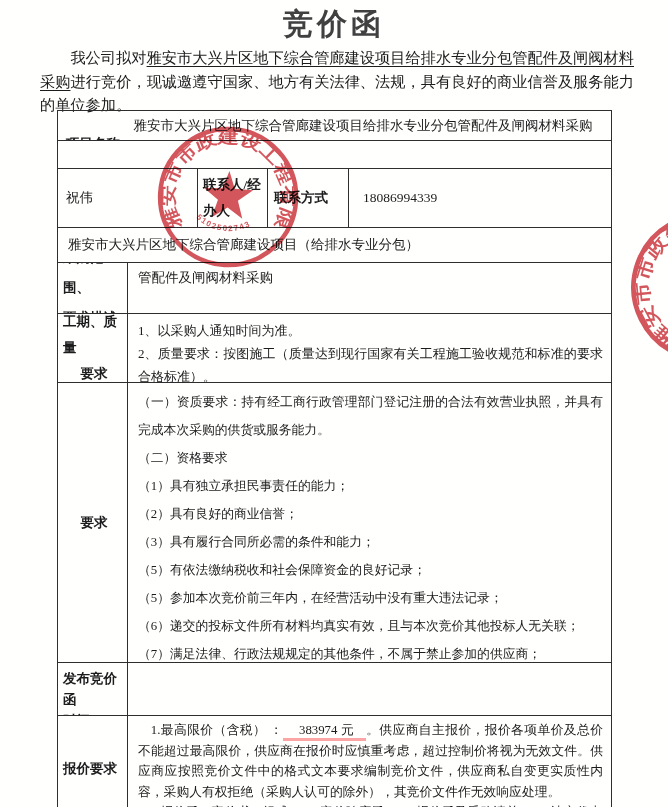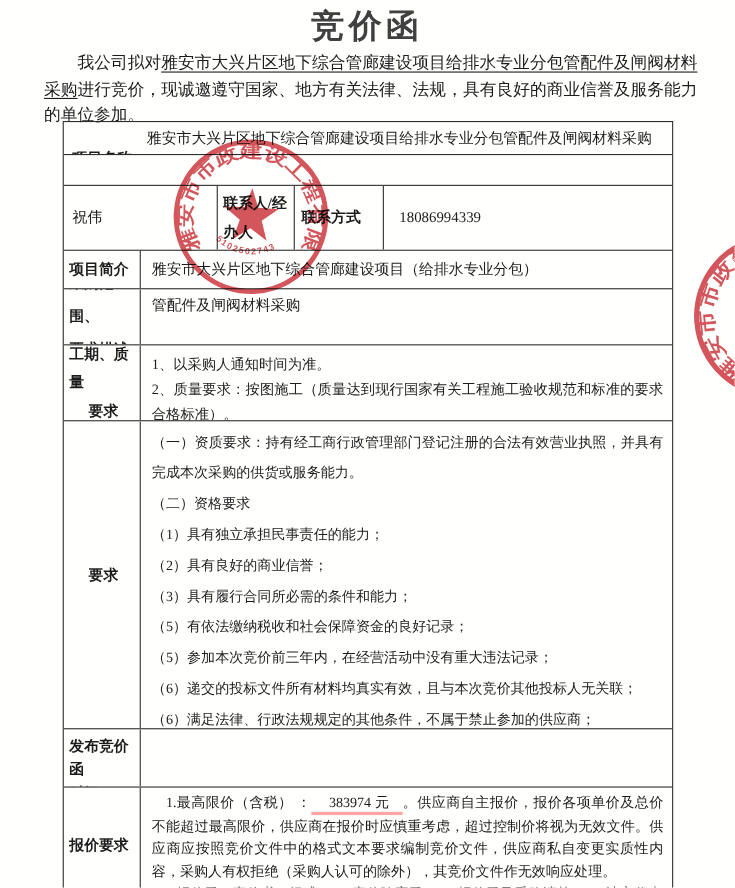--- a/index.html
+++ b/index.html
@@ -97,21 +97,20 @@
       <div class="cell c-name">祝伟</div>
       <div class="cell lbl">
         <span>联系人/经</span>
         <span>办人</span>
       </div>
       <div class="cell c-method">联系方式</div>
       <div class="cell c-phone">18086994339</div>
     </div>
 
     <div class="row r4">
-      <div class="cell lbl">项目简介</div>
       <div class="cell val vcenter">雅安市大兴片区地下综合管廊建设项目（给排水专业分包）</div>
     </div>
 
     <div class="row r5">
       <div class="cell lbl">
         <span>采购范围、</span>
         <span>要求描述</span>
       </div>
       <div class="cell val">管配件及闸阀材料采购</div>
     </div>
@@ -133,21 +132,21 @@
       </div>
       <div class="cell val">
         <p>（一）资质要求：持有经工商行政管理部门登记注册的合法有效营业执照，并具有完成本次采购的供货或服务能力。</p>
         <p>（二）资格要求</p>
         <p>（1）具有独立承担民事责任的能力；</p>
         <p>（2）具有良好的商业信誉；</p>
         <p>（3）具有履行合同所必需的条件和能力；</p>
         <p>（5）有依法缴纳税收和社会保障资金的良好记录；</p>
         <p>（5）参加本次竞价前三年内，在经营活动中没有重大违法记录；</p>
         <p>（6）递交的投标文件所有材料均真实有效，且与本次竞价其他投标人无关联；</p>
-        <p>（6）满足法律、行政法规规定的其他条件，不属于禁止参加的供应商；</p>
+        <p>（7）满足法律、行政法规规定的其他条件，不属于禁止参加的供应商；</p>
       </div>
     </div>
 
     <div class="row r8">
       <div class="cell lbl">
         <span>发布竞价函</span>
         <span>时间</span>
       </div>
     </div>
 

